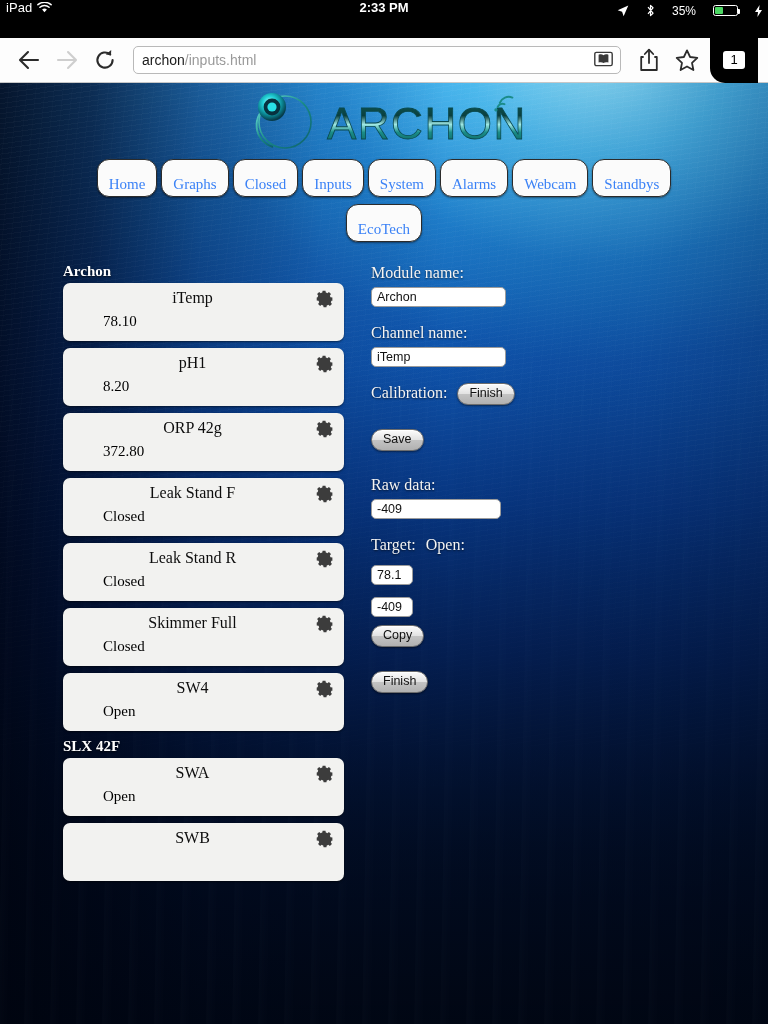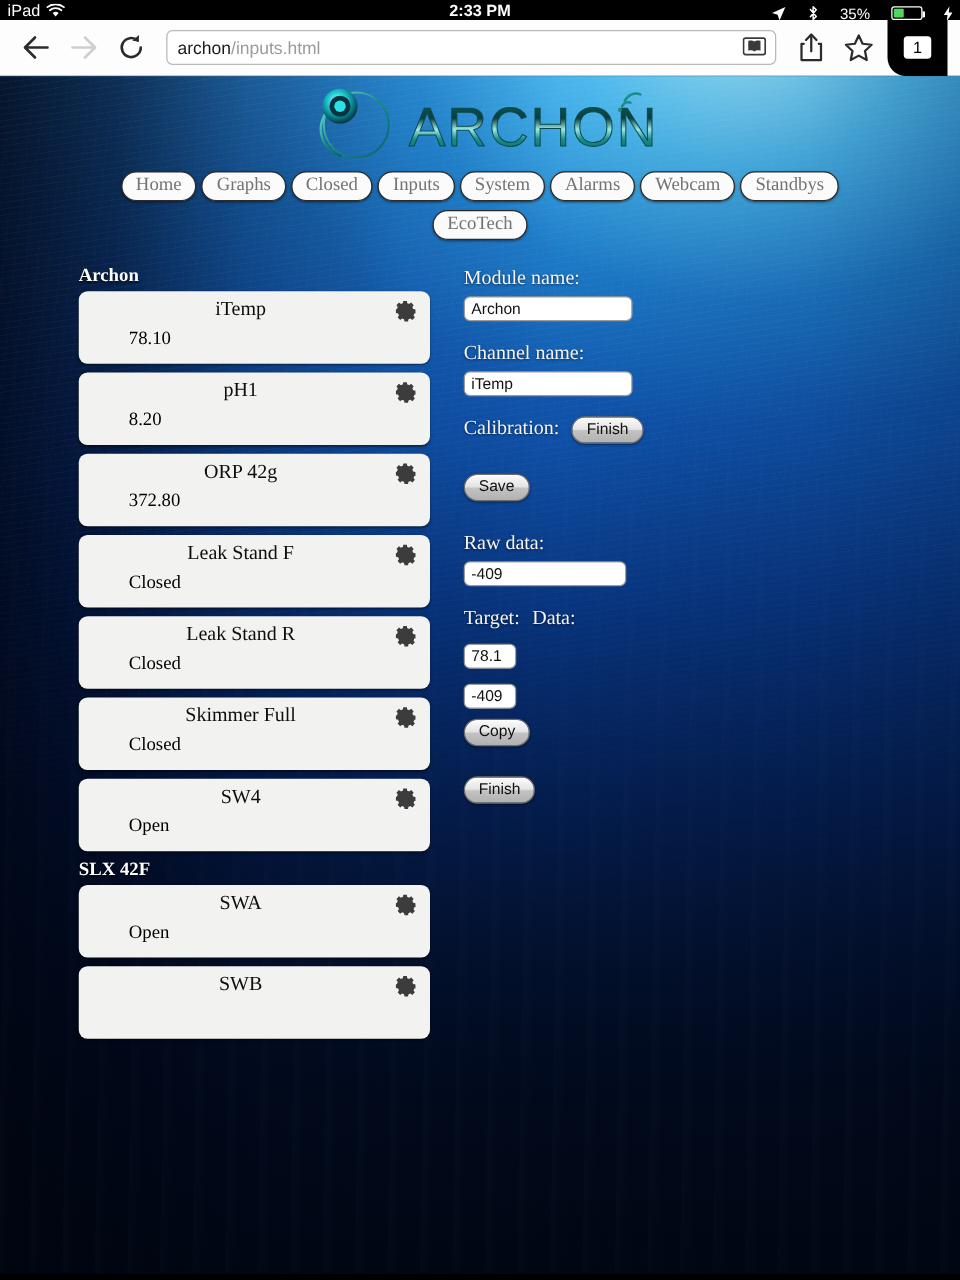--- a/index.html
+++ b/index.html
@@ -7,22 +7,22 @@
   html, body {
     width: 768px; height: 1024px;
     overflow: hidden;
     font-family: "Liberation Sans", sans-serif;
     background: #000;
   }
   #screen { position: relative; width: 768px; height: 1024px; overflow: hidden; }
 
   
   .statusbar {
-    position: relative; height: 16px; background: #000; color: #fff;
-    display: flex; align-items: flex-end; font-size: 13px;
+    position: relative; height: 38px; background: #000; color: #fff;
+    display: flex; align-items: flex-start; font-size: 13px;
     font-family: "Liberation Sans", sans-serif;
   }
   .sb-left { display: flex; align-items: center; gap: 5px; padding-left: 6px; }
   .sb-ipad { font-size: 13px; letter-spacing: 0.1px; }
   .sb-center {
     position: absolute; left: 0; right: 0; text-align: center;
     font-size: 13px; font-weight: bold; pointer-events: none;
   }
   .sb-right {
     position: absolute; right: 6px; top: 0; height: 21px;
@@ -138,22 +138,22 @@
     align-items: center; justify-content: center; z-index: 3;
   }
   .logo { display: flex; align-items: center; }
 
   
   .nav { position: relative; z-index: 3; text-align: center; line-height: 0; }
   .nav-row { display: block; white-space: nowrap; }
   .pill {
     display: inline-block; margin: 0 2px 7px 2px;
     background: #fbfbfb; border: 1.6px solid #2b2b2b; border-radius: 12px;
-    padding: 2px 11px 3px 11px;
-    font-family: "Liberation Serif", serif; font-size: 15px; color: #737373;
+    padding: 16px 11px 3px 11px;
+    font-family: "Liberation Serif", serif; font-size: 15px; color: #3b82f6;
     line-height: 17px; cursor: pointer;
     box-shadow: 0 1px 2px rgba(0,0,0,0.45);
   }
 
   
   .content { position: relative; z-index: 3; display: flex; padding-top: 14px; }
   .col-left { width: 360px; padding-left: 63px; }
   .col-right { flex: 1 1 auto; padding-left: 11px; }
 
   .group-title {
@@ -447,21 +447,21 @@
 
         <div class="mt24">
           <span class="gbtn">Save</span>
         </div>
 
         <div class="flabel mt24">Raw data:</div>
         <input class="tinput raw" value="-409" style="">
 
         <div class="row gap10 mt16">
           <span class="flabel">Target:</span>
-          <span class="flabel">Data:</span>
+          <span class="flabel">Open:</span>
         </div>
         <div class="row gap8 mt6">
           <input class="tinput small" value="78.1" style="">
           <input class="tinput small" value="-409" style="">
           <span class="gbtn">Copy</span>
         </div>
 
         <div class="mt24">
           <span class="gbtn">Finish</span>
         </div>

